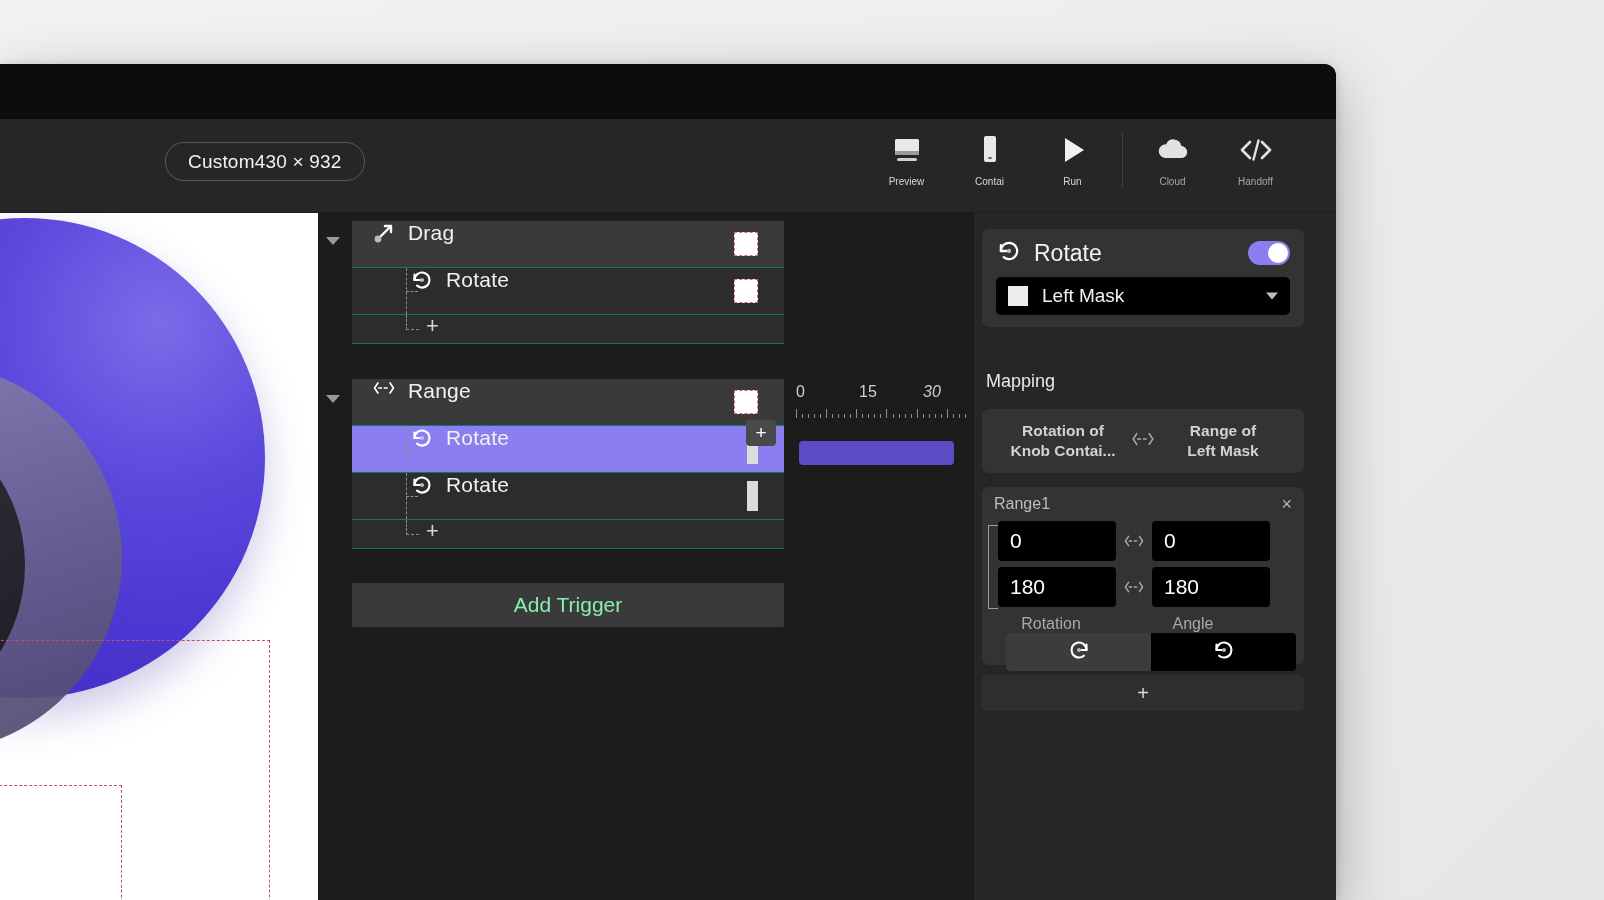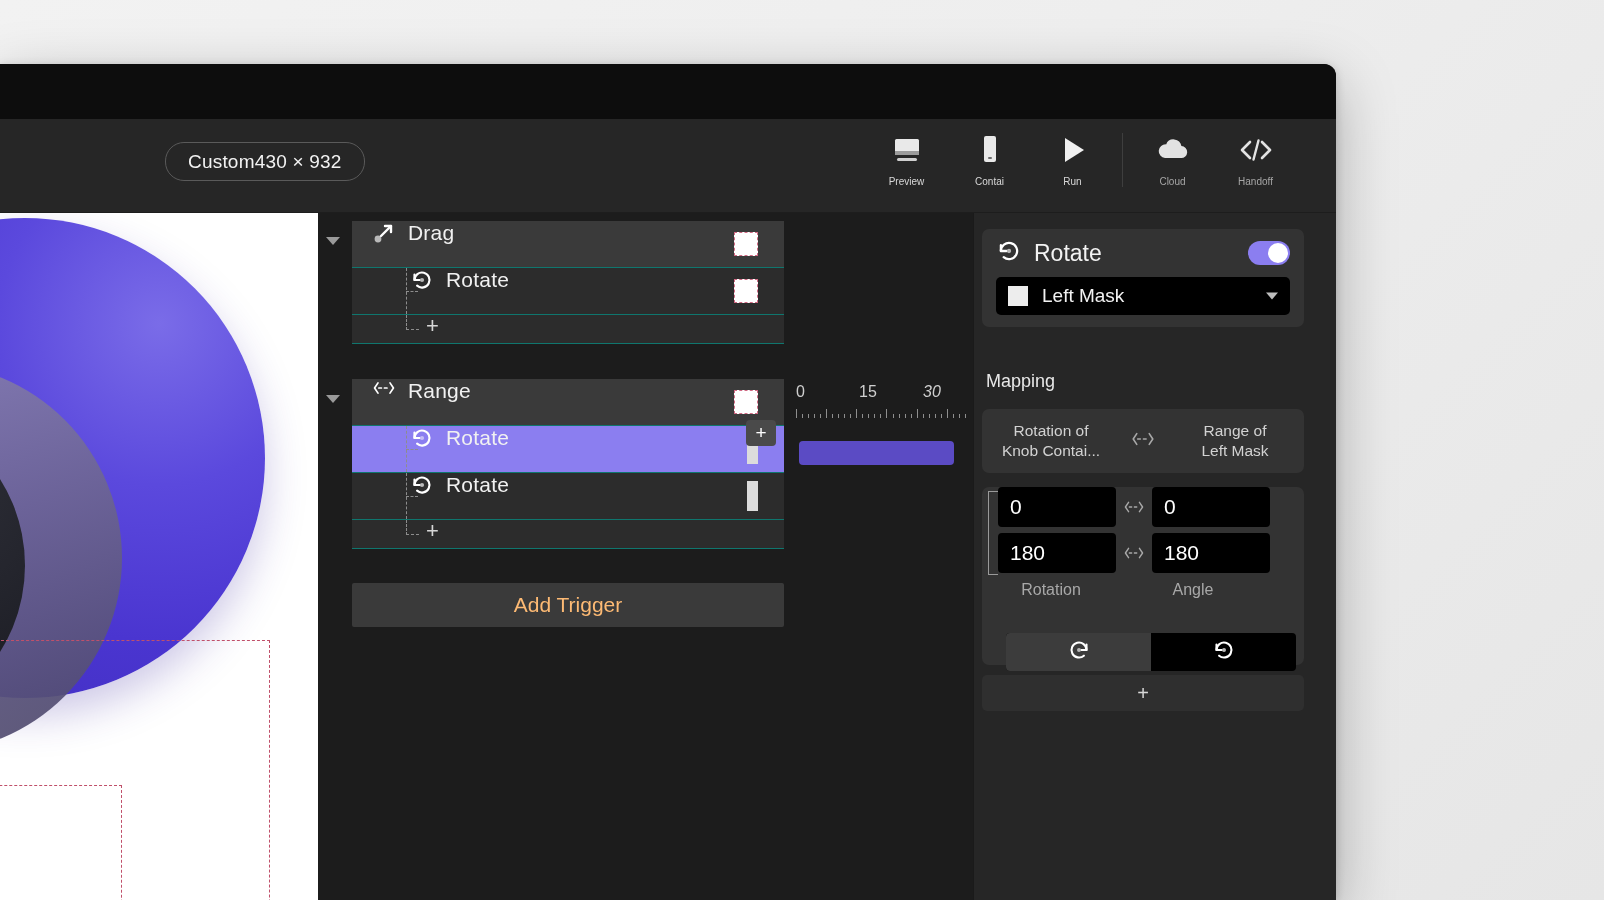--- a/index.html
+++ b/index.html
@@ -94,21 +94,21 @@
   .tree-tick{position:absolute;left:54px;top:50%;width:12px;border-top:1px dashed #8d8d8d;}
   .tree-elbow{position:absolute;left:54px;top:0;height:50%;width:12px;border-left:1px dashed #8d8d8d;border-bottom:1px dashed #8d8d8d;}
   .plus-glyph{color:#d6d6d6;font-size:22px;line-height:1;margin-left:74px;}
   .add-badge{
     position:absolute;right:8px;top:41px;width:30px;height:26px;background:#4a4a4a;border-radius:4px;
     display:flex;align-items:center;justify-content:center;color:#fff;font-size:19px;cursor:pointer;z-index:5;
   }
   #add-trigger{
     position:absolute;left:34px;width:432px;height:44px;background:#3a3a3a;
     display:flex;align-items:center;justify-content:center;
-    color:#fdba74;font-size:21px;cursor:pointer;border-radius:2px;
+    color:#86efac;font-size:21px;cursor:pointer;border-radius:2px;
   }
   
   #ruler{position:absolute;left:478px;top:170px;width:170px;height:40px;}
   .ruler-label{position:absolute;top:0;color:#cfcfcf;font-size:16px;}
   #ruler-ticks{position:absolute;left:0;top:26px;width:175px;height:9px;display:flex;align-items:flex-end;}
   .tick{width:1px;background:#8e8e8e;margin-right:5.1px;}
   .tick.minor{height:4px;}
   .tick.major{height:9px;}
   #timebar{
     position:absolute;left:481px;top:228px;width:155px;height:24px;
@@ -128,21 +128,21 @@
   #target-select{
     margin:0 14px;height:38px;background:#000;border-radius:5px;
     display:flex;align-items:center;padding:0 12px;cursor:pointer;position:relative;
   }
   #target-swatch{width:20px;height:20px;background:#ededed;}
   #target-label{color:#f2f2f2;font-size:19px;margin-left:14px;}
   #target-chev{position:absolute;right:12px;top:50%;transform:translateY(-50%);width:0;height:0;
     border-left:6px solid transparent;border-right:6px solid transparent;border-top:7px solid #bdbdbd;}
   #mapping-title{position:absolute;left:12px;top:158px;color:#e8e8e8;font-size:18px;}
   #mapping-card{position:absolute;left:8px;top:196px;width:322px;height:64px;
-    display:flex;align-items:center;justify-content:center;gap:20px;}
+    display:flex;align-items:center;justify-content:center;gap:8px;font-weight:bold;}
   .map-side{color:#d2d2d2;font-size:15.5px;line-height:20px;text-align:center;width:118px;}
   #range-card{position:absolute;left:8px;top:274px;width:322px;height:178px;}
   #range-head{display:flex;align-items:center;height:34px;padding:0 12px;}
   #range-label{color:#bdbdbd;font-size:16px;}
   #range-close{margin-left:auto;color:#b5b5b5;font-size:18px;cursor:pointer;line-height:1;}
   #range-rows{position:relative;padding:0 16px;}
   .range-row{display:flex;align-items:center;gap:0;margin-bottom:6px;}
   .num-field{
     width:106px;height:40px;background:#000;border-radius:4px;
     color:#fff;font-size:21px;display:flex;align-items:center;padding-left:12px;cursor:text;
@@ -407,20 +407,24 @@
             <path d="M8 9 H20" stroke="#a9a9a9" stroke-width="1.8" stroke-linecap="round" stroke-dasharray="3 3.5"></path>
           </svg>
         </span>
         <div class="map-side">
           <div>Range of</div>
           <div>Left Mask</div>
         </div>
       </div>
 
       <div class="card" id="range-card">
+        <div id="range-head">
+          <span id="range-label"><span>Range</span><span>1</span></span>
+          <span id="range-close">×</span>
+        </div>
 
         <div id="range-rows">
           <div id="range-bracket"></div>
           <div class="range-row">
             <div class="num-field">0</div>
             <span class="link-ico">
               <svg width="22" height="14" viewBox="0 0 28 18">
                 <path d="M7 3 L3 9 L7 15" fill="none" stroke="#a9a9a9" stroke-width="1.8" stroke-linecap="round" stroke-linejoin="round"></path>
                 <path d="M21 3 L25 9 L21 15" fill="none" stroke="#a9a9a9" stroke-width="1.8" stroke-linecap="round" stroke-linejoin="round"></path>
                 <path d="M8 9 H20" stroke="#a9a9a9" stroke-width="1.8" stroke-linecap="round" stroke-dasharray="3 3.5"></path>

